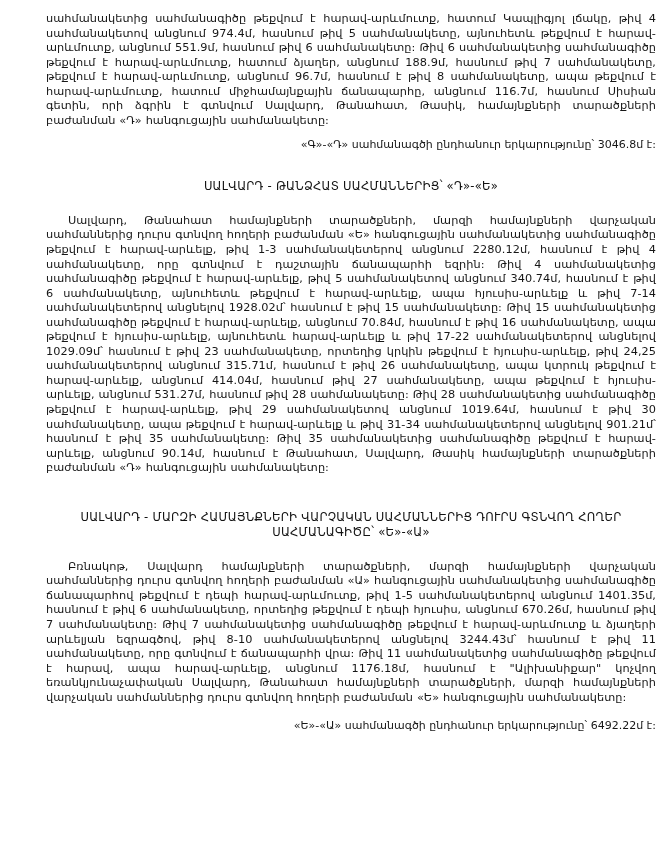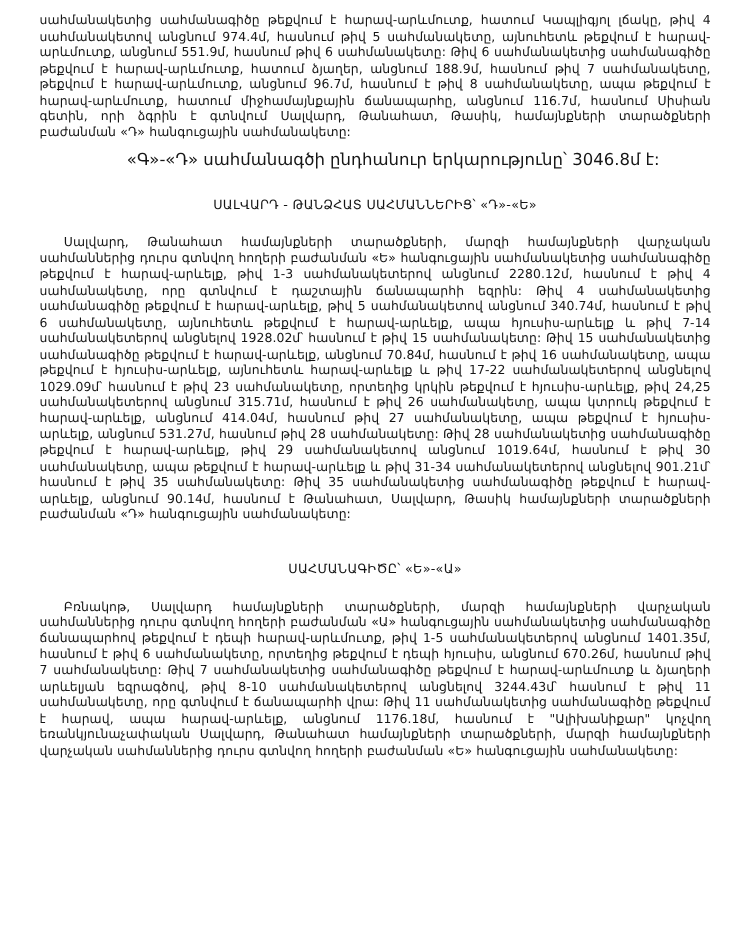--- a/index.html
+++ b/index.html
@@ -9,44 +9,44 @@
   }
   .page {
     position: relative;
     width: 670px;
     height: 841px;
     background: #ffffff;
     overflow: hidden;
     font-family: "DejaVu Sans", "Liberation Sans", sans-serif;
     color: #131313;
     box-sizing: border-box;
-    padding: 12px 30px 0 36px;
+    padding: 12px 30px 0 46px;
   }
   .doc-body {
     width: 610px;
   }
   p.para {
     margin: 0 0 0 0;
     font-size: 11.3px;
     line-height: 14.55px;
     text-align: justify;
     text-justify: inter-word;
     color: #161616;
     word-spacing: 0.2px;
     letter-spacing: 0.05px;
   }
   p.para.first-indent {
     text-indent: 22px;
   }
   p.total-line {
     margin: 0;
-    font-size: 15px;
+    font-size: 11px;
     line-height: 14.55px;
     text-indent: 33px;
-    text-align: center;
+    text-align: right;
     color: #161616;
   }
   .heading {
     margin: 0;
     text-align: center;
     font-size: 11.6px;
     line-height: 15px;
     letter-spacing: 0.25px;
     color: #131313;
     font-weight: normal;
@@ -76,23 +76,25 @@
 
     <div class="spacer-head-bot"></div>
 
     <p class="para first-indent">Սալվարդ, Թանահատ համայնքների տարածքների, մարզի համայնքների վարչական սահմաններից դուրս գտնվող հողերի բաժանման «Ե» հանգուցային սահմանակետից սահմանագիծը թեքվում է հարավ-արևելք, թիվ 1-3 սահմանակետերով անցնում 2280.12մ, հասնում է թիվ 4 սահմանակետը, որը գտնվում է դաշտային ճանապարհի եզրին: Թիվ 4 սահմանակետից սահմանագիծը թեքվում է հարավ-արևելք, թիվ 5 սահմանակետով անցնում 340.74մ, հասնում է թիվ 6 սահմանակետը, այնուհետև թեքվում է հարավ-արևելք, ապա հյուսիս-արևելք և թիվ 7-14 սահմանակետերով անցնելով 1928.02մ՝ հասնում է թիվ 15 սահմանակետը: Թիվ 15 սահմանակետից սահմանագիծը թեքվում է հարավ-արևելք, անցնում 70.84մ, հասնում է թիվ 16 սահմանակետը, ապա թեքվում է հյուսիս-արևելք, այնուհետև հարավ-արևելք և թիվ 17-22 սահմանակետերով անցնելով 1029.09մ՝ հասնում է թիվ 23 սահմանակետը, որտեղից կրկին թեքվում է հյուսիս-արևելք, թիվ 24,25 սահմանակետերով անցնում 315.71մ, հասնում է թիվ 26 սահմանակետը, ապա կտրուկ թեքվում է հարավ-արևելք, անցնում 414.04մ, հասնում թիվ 27 սահմանակետը, ապա թեքվում է հյուսիս-արևելք, անցնում 531.27մ, հասնում թիվ 28 սահմանակետը: Թիվ 28 սահմանակետից սահմանագիծը թեքվում է հարավ-արևելք, թիվ 29 սահմանակետով անցնում 1019.64մ, հասնում է թիվ 30 սահմանակետը, ապա թեքվում է հարավ-արևելք և թիվ 31-34 սահմանակետերով անցնելով 901.21մ՝ հասնում է թիվ 35 սահմանակետը: Թիվ 35 սահմանակետից սահմանագիծը թեքվում է հարավ-արևելք, անցնում 90.14մ, հասնում է Թանահատ, Սալվարդ, Թասիկ համայնքների տարածքների բաժանման «Դ» հանգուցային սահմանակետը:</p>
 
     <div class="gap-sm"></div>
 
 
     <div class="gap-xl"></div>
 
+    <h2 class="heading">ՍԱԼՎԱՐԴ - ՄԱՐԶԻ ՀԱՄԱՅՆՔՆԵՐԻ ՎԱՐՉԱԿԱՆ ՍԱՀՄԱՆՆԵՐԻՑ  ԴՈՒՐՍ  ԳՏՆՎՈՂ  ՀՈՂԵՐ</h2>
     <h2 class="heading">ՍԱՀՄԱՆԱԳԻԾԸ՝  «Ե»-«Ա»</h2>
 
     <div class="gap-lg"></div>
 
     <p class="para first-indent">Բռնակոթ, Սալվարդ համայնքների տարածքների, մարզի համայնքների վարչական սահմաններից դուրս գտնվող հողերի բաժանման «Ա» հանգուցային սահմանակետից սահմանագիծը ճանապարհով թեքվում է դեպի հարավ-արևմուտք, թիվ 1-5 սահմանակետերով անցնում 1401.35մ, հասնում է թիվ 6 սահմանակետը, որտեղից թեքվում է դեպի հյուսիս, անցնում 670.26մ, հասնում թիվ 7 սահմանակետը: Թիվ 7 սահմանակետից սահմանագիծը թեքվում է հարավ-արևմուտք և ձյաղերի արևելյան եզրագծով, թիվ 8-10 սահմանակետերով անցնելով 3244.43մ՝ հասնում է թիվ 11 սահմանակետը, որը գտնվում է ճանապարհի վրա: Թիվ 11 սահմանակետից սահմանագիծը թեքվում է հարավ, ապա հարավ-արևելք, անցնում 1176.18մ, հասնում է "Ալիխանիքար" կոչվող եռանկյունաչափական Սալվարդ, Թանահատ համայնքների տարածքների, մարզի համայնքների վարչական սահմաններից դուրս գտնվող հողերի բաժանման «Ե» հանգուցային սահմանակետը:</p>
 
     <div class="gap-md"></div>
 
+    <p class="total-line">«Ե»-«Ա» սահմանագծի ընդհանուր երկարությունը՝  6492.22մ է:</p>
 
   </div>
 </div>
 
 </body></html>

